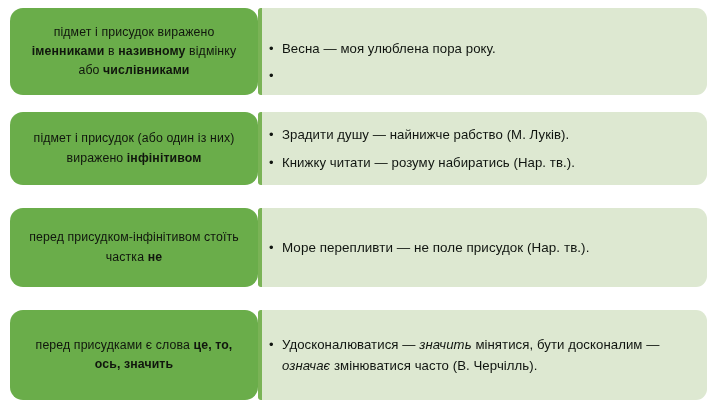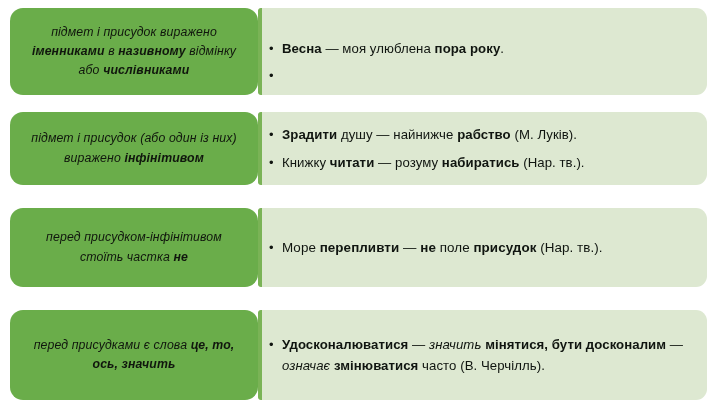--- a/index.html
+++ b/index.html
@@ -45,21 +45,20 @@
     justify-content: center;
     box-sizing: border-box;
     padding: 4px 14px;
   }
   .cond-text {
     text-align: center;
     font-size: 12.3px;
     line-height: 1.55;
     color: #10160d;
     letter-spacing: 0.01em;
-    font-style: italic;
   }
   .cond-text b { font-weight: 700; }
 
   
   .ex-cell {
     position: absolute;
     left: 258px;
     width: 449px;
     top: 0;
     bottom: 0;
@@ -96,21 +95,21 @@
   }
   .ex-item + .ex-item { margin-top: 6px; }
   .ex-bullet {
     position: absolute;
     left: 1px;
     top: 0;
     font-size: 13px;
     line-height: 1.62;
     color: #101510;
   }
-  .ex-item b { font-weight: 700; }
+  .ex-item b { font-weight: 400; }
   .ex-item i { font-style: italic; }
   .row3 .ex-item { font-size: 13.4px; }
 </style>
 </head>
 <body>
 
 <div id="table-root">
 
   <div class="rule-row r1">
     <div class="cond-cell">

